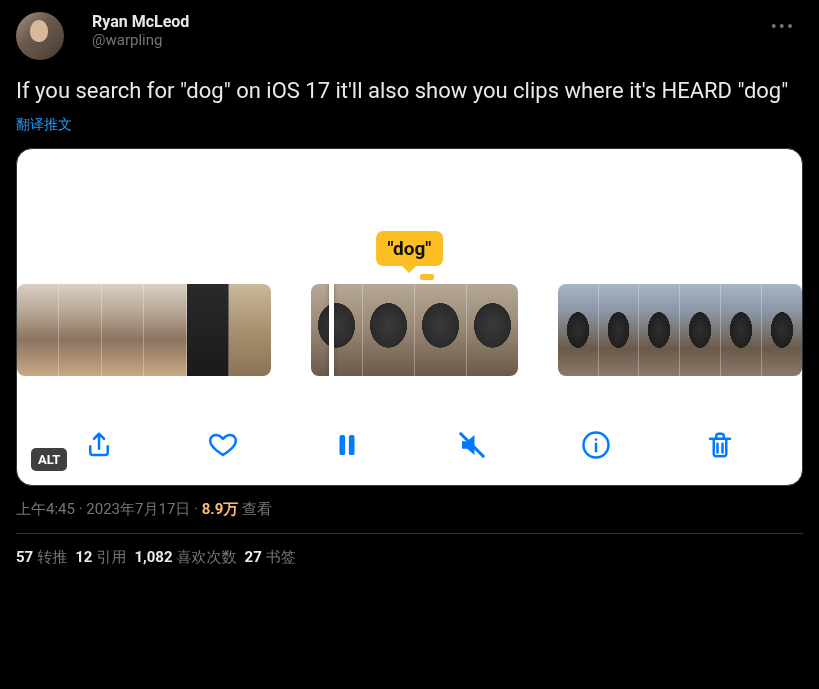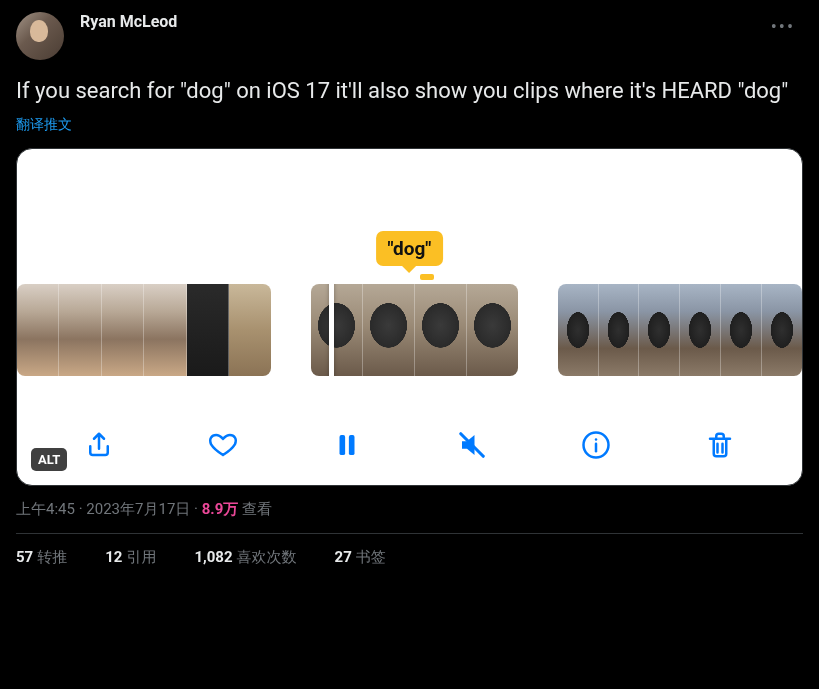--- a/index.html
+++ b/index.html
@@ -8,21 +8,21 @@
     color: #e7e9ea;
     font-family: -apple-system, BlinkMacSystemFont, "Segoe UI", Roboto, Helvetica, Arial, sans-serif;
     width: 819px;
     height: 689px;
     overflow: hidden;
     padding: 12px 16px;
   }
   .header {
     display: flex;
     align-items: flex-start;
-    gap: 16px;
+    gap: 28px;
   }
   .avatar {
     width: 48px; height: 48px; border-radius: 50%;
     background: linear-gradient(135deg,#a39487 0%,#6b5a4e 40%,#4a3c33 100%);
     flex-shrink: 0;
     position: relative;
     overflow: hidden;
   }
   .avatar::after{
     content:"";
@@ -160,44 +160,45 @@
     font-size: 13px;
     font-weight: 700;
     padding: 4px 7px;
     border-radius: 5px;
   }
   .meta {
     color: #71767b;
     font-size: 15px;
     margin-top: 14px;
   }
-  .meta .views-num { color: #ec4899; font-weight: 700; }
+  .meta .views-num { color: #fdba74; font-weight: 700; }
   .divider {
     border: none;
     border-top: 1px solid #2f3336;
     margin-top: 14px;
   }
   .stats {
     display: flex;
-    gap: 38px;
+    gap: 8px;
     margin-top: 14px;
     font-size: 15px;
     color: #71767b;
   }
   .stats .num { color: #e7e9ea; font-weight: 700; margin-right: 4px; }
 </style>
 </head>
 <body>
 
 
 
 <div class="header">
   <div class="avatar"></div>
   <div class="name-block">
     <div class="display-name">Ryan McLeod</div>
+    <div class="handle">@warpling</div>
   </div>
   <div class="more">•••</div>
 </div>
 
 <div class="tweet-text">If you search for "dog" on iOS 17 it'll also show you clips where it's HEARD "dog"</div>
 <a class="translate">翻译推文</a>
 
 <div class="media">
   <div class="tooltip">"dog"</div>
   <div class="yellow-marker"></div>

